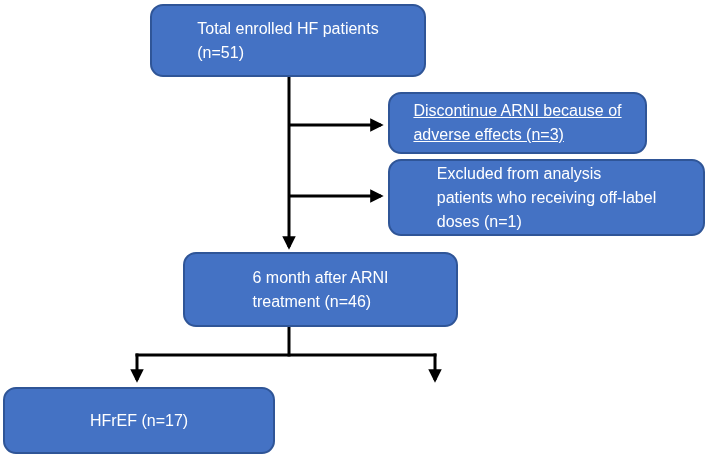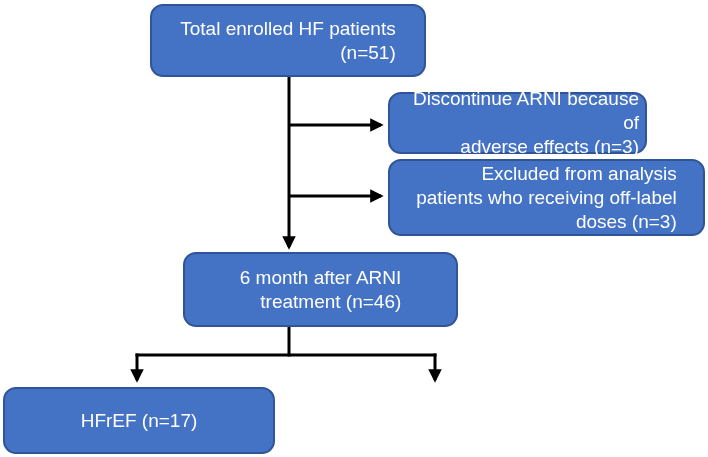--- a/index.html
+++ b/index.html
@@ -17,22 +17,22 @@
   }
   .flow-box {
     position: absolute;
     background: var(--box-fill, #4472C4);
     border: 2px solid var(--box-border, #2F5597);
     border-radius: 13px;
     color: var(--box-text, #ffffff);
     display: flex;
     align-items: center;
     justify-content: center;
-    text-align: right;
-    font-size: 19px;
+    text-align: left;
+    font-size: 16px;
     line-height: 24px;
   }
   .flow-box .label {
     white-space: pre-line;
     padding: 2px 6px;
   }
   svg.connectors {
     position: absolute;
     left: 0; top: 0;
     width: 708px; height: 457px;
@@ -40,21 +40,21 @@
   }
   .connector {
     stroke: var(--arrow, #000000);
     stroke-width: 3;
     fill: none;
   }
   .arrowhead-shape { fill: var(--arrow, #000000); }
 
   
   #box-total      { left: 150px; top: 4px;   width: 276px; height: 73px; }
-  #box-discontinue{ left: 388px; top: 92px;  width: 259px; height: 62px; }
+  #box-discontinue{ left: 388px; top: 92px;  width: 259px; height: 62px; text-decoration: underline; }
   #box-excluded   { left: 388px; top: 159px; width: 317px; height: 77px; }
   #box-sixmonth   { left: 152px; top: 252px; width: 275px; height: 75px; margin-left: 31px; }
   #box-hfref      { left: 3px;   top: 387px; width: 272px; height: 67px; }
   #box-nonhfref   { left: 312px; top: 387px; width: 275px; height: 67px; }
 </style>
 </head>
 <body>
 
 <div class="canvas">
 
@@ -80,21 +80,21 @@
   </div>
 
   <div id="box-discontinue" class="flow-box">
     <span class="label">Discontinue ARNI because of
 adverse effects (n=3)</span>
   </div>
 
   <div id="box-excluded" class="flow-box">
     <span class="label">Excluded from analysis
 patients who receiving off-label
-doses (n=3)</span>
+doses (n=1)</span>
   </div>
 
   <div id="box-sixmonth" class="flow-box">
     <span class="label">6 month after ARNI
 treatment (n=46)</span>
   </div>
 
   <div id="box-hfref" class="flow-box">
     <span class="label">HFrEF (n=17)</span>
   </div>

